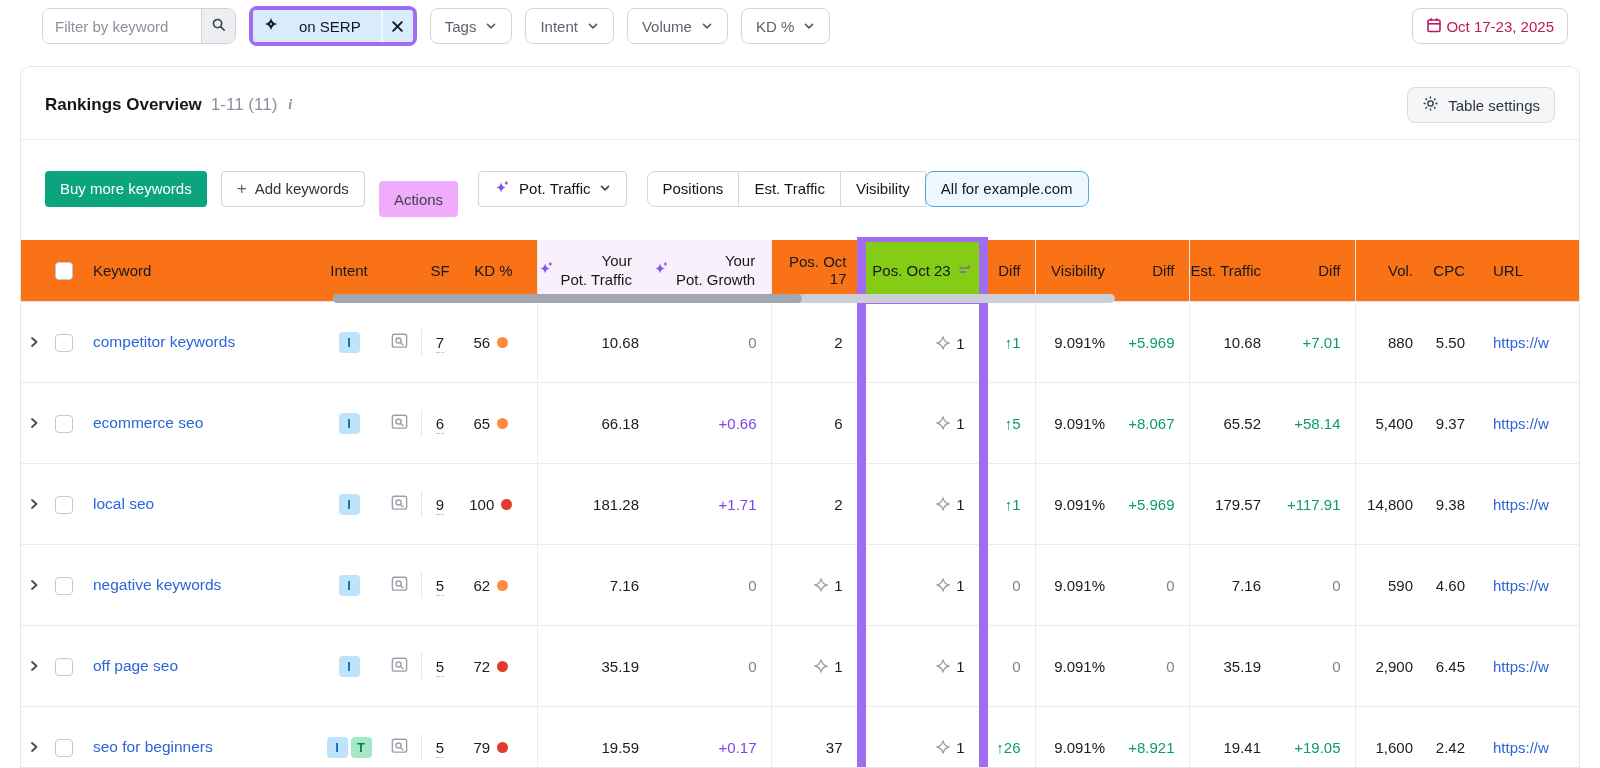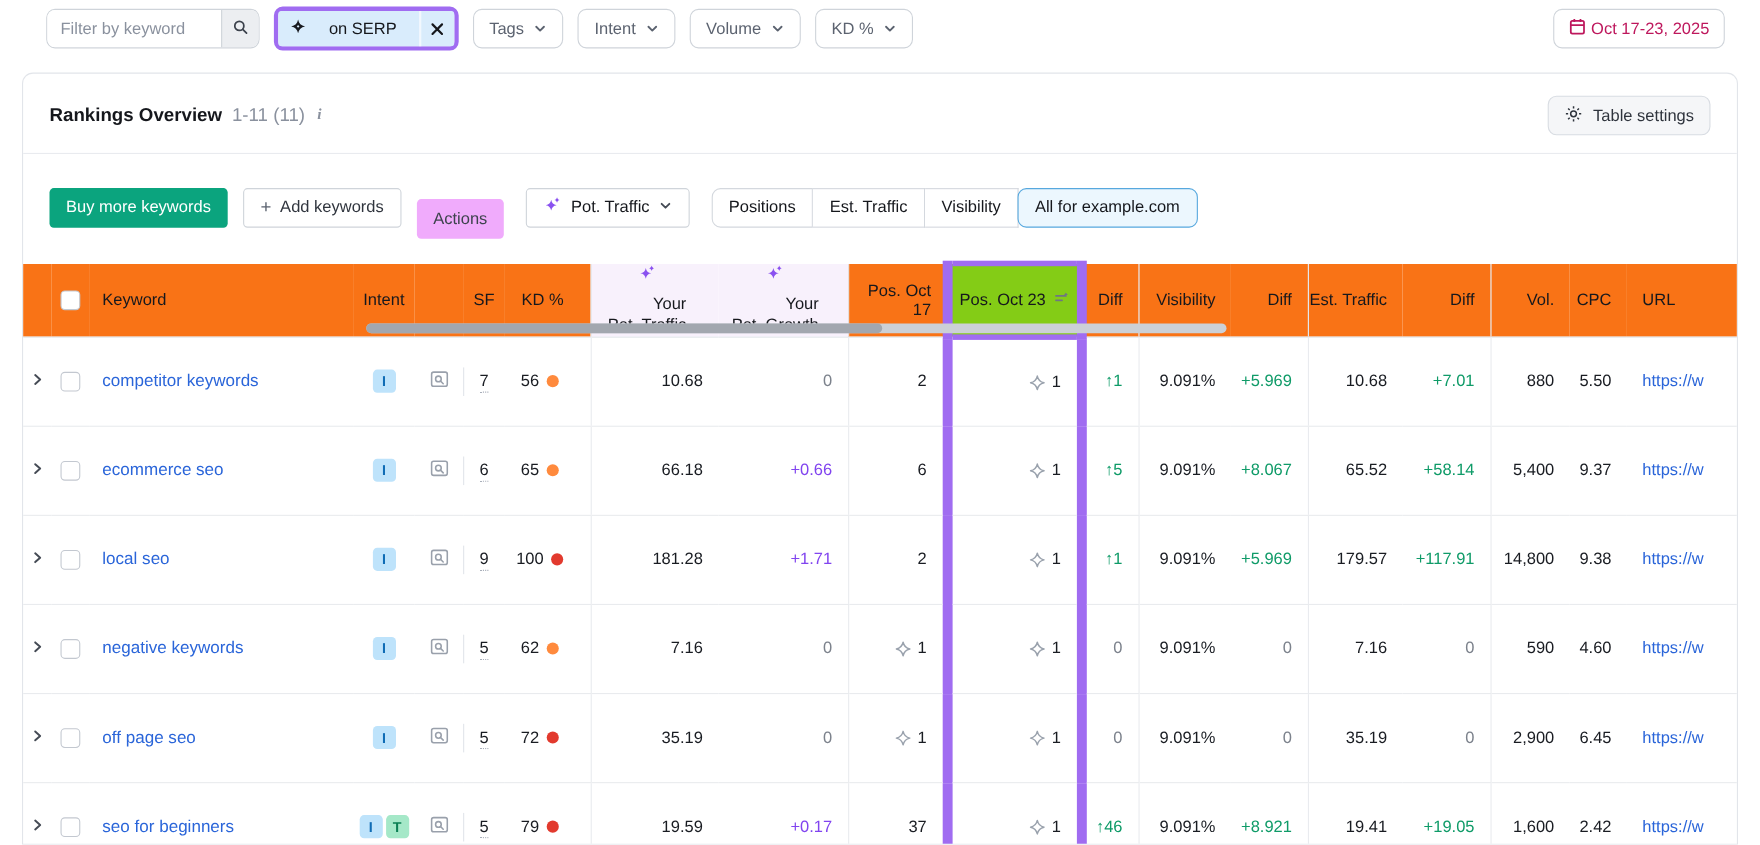--- a/index.html
+++ b/index.html
@@ -48,21 +48,21 @@
   table { width:1558px; border-collapse:collapse; table-layout:fixed; font-size:15px; }
   thead th { background:#f97316; height:62px; font-weight:400; color:#16181d; vertical-align:middle; border-bottom:1px solid #e2e5ea; }
   tbody td { height:81px; border-bottom:1px solid #e9ebee; vertical-align:middle; }
   .a-right { text-align:right; padding-right:14px; }
   .a-left { text-align:left; }
   .a-center { text-align:center; }
   .gl { border-left:1px solid #e9ebef; }
   thead .gl { border-left:1px solid #e4e7ec; }
 
   th.th-pot { background:#f8f1fc; }
-  .pot-head { display:flex; align-items:center; justify-content:flex-start; gap:6px; padding-right:14px;flex-direction:column; }
+  .pot-head { display:flex; align-items:center; justify-content:flex-start; gap:6px; padding-right:14px; }
   .pot-head .lines { text-align:right; line-height:1.3; }
 
   
   th.pos23 { border:5px solid var(--highlight-purple,#a06cf1); border-left-width:9px; border-right-width:9px; background:#84cc16; }
   td.pos23 { border-left:9px solid var(--highlight-purple,#a06cf1); border-right:9px solid var(--highlight-purple,#a06cf1); }
   .pos23-head { display:flex; align-items:center; justify-content:center; gap:7px; }
 
   .chev-right { color:#454b55; display:inline-flex; cursor:pointer; }
   .cbx { display:inline-block; width:18px; height:18px; border:1.5px solid #c3c8d0; border-radius:4px; background:#fff; cursor:pointer; vertical-align:middle; }
   .kw { color:var(--link-blue,#2a65d9); text-decoration:none; font-size:15.5px; cursor:pointer; }
@@ -576,21 +576,21 @@
     <td class="pos23">
               <div class="cell-flex">
                 <span class="ai-ic">
                   <svg width="16" height="16" viewBox="0 0 24 24">
                     <path d="M12 2.8 C13.1 7.9 16.1 10.9 21.2 12 C16.1 13.1 13.1 16.1 12 21.2 C10.9 16.1 7.9 13.1 2.8 12 C7.9 10.9 10.9 7.9 12 2.8 Z" fill="none" stroke="#9aa2ad" stroke-width="2" stroke-linejoin="round"></path>
                   </svg>
                 </span>
                 <span>1</span>
               </div>
             </td>
-    <td class="a-right"><span class="t-green">↑46</span></td>
+    <td class="a-right"><span class="t-green">↑26</span></td>
     <td class="a-right gl">9.091%</td>
     <td class="a-right"><span class="t-green">+8.921</span></td>
     <td class="a-right gl">19.41</td>
     <td class="a-right"><span class="t-green">+19.05</span></td>
     <td class="a-right gl">1,600</td>
     <td class="a-right">2.42</td>
     <td class="a-left c-url" style="padding-left:14px;"><a class="url">https://w</a></td>
   </tr>
         </tbody>
     </table>

